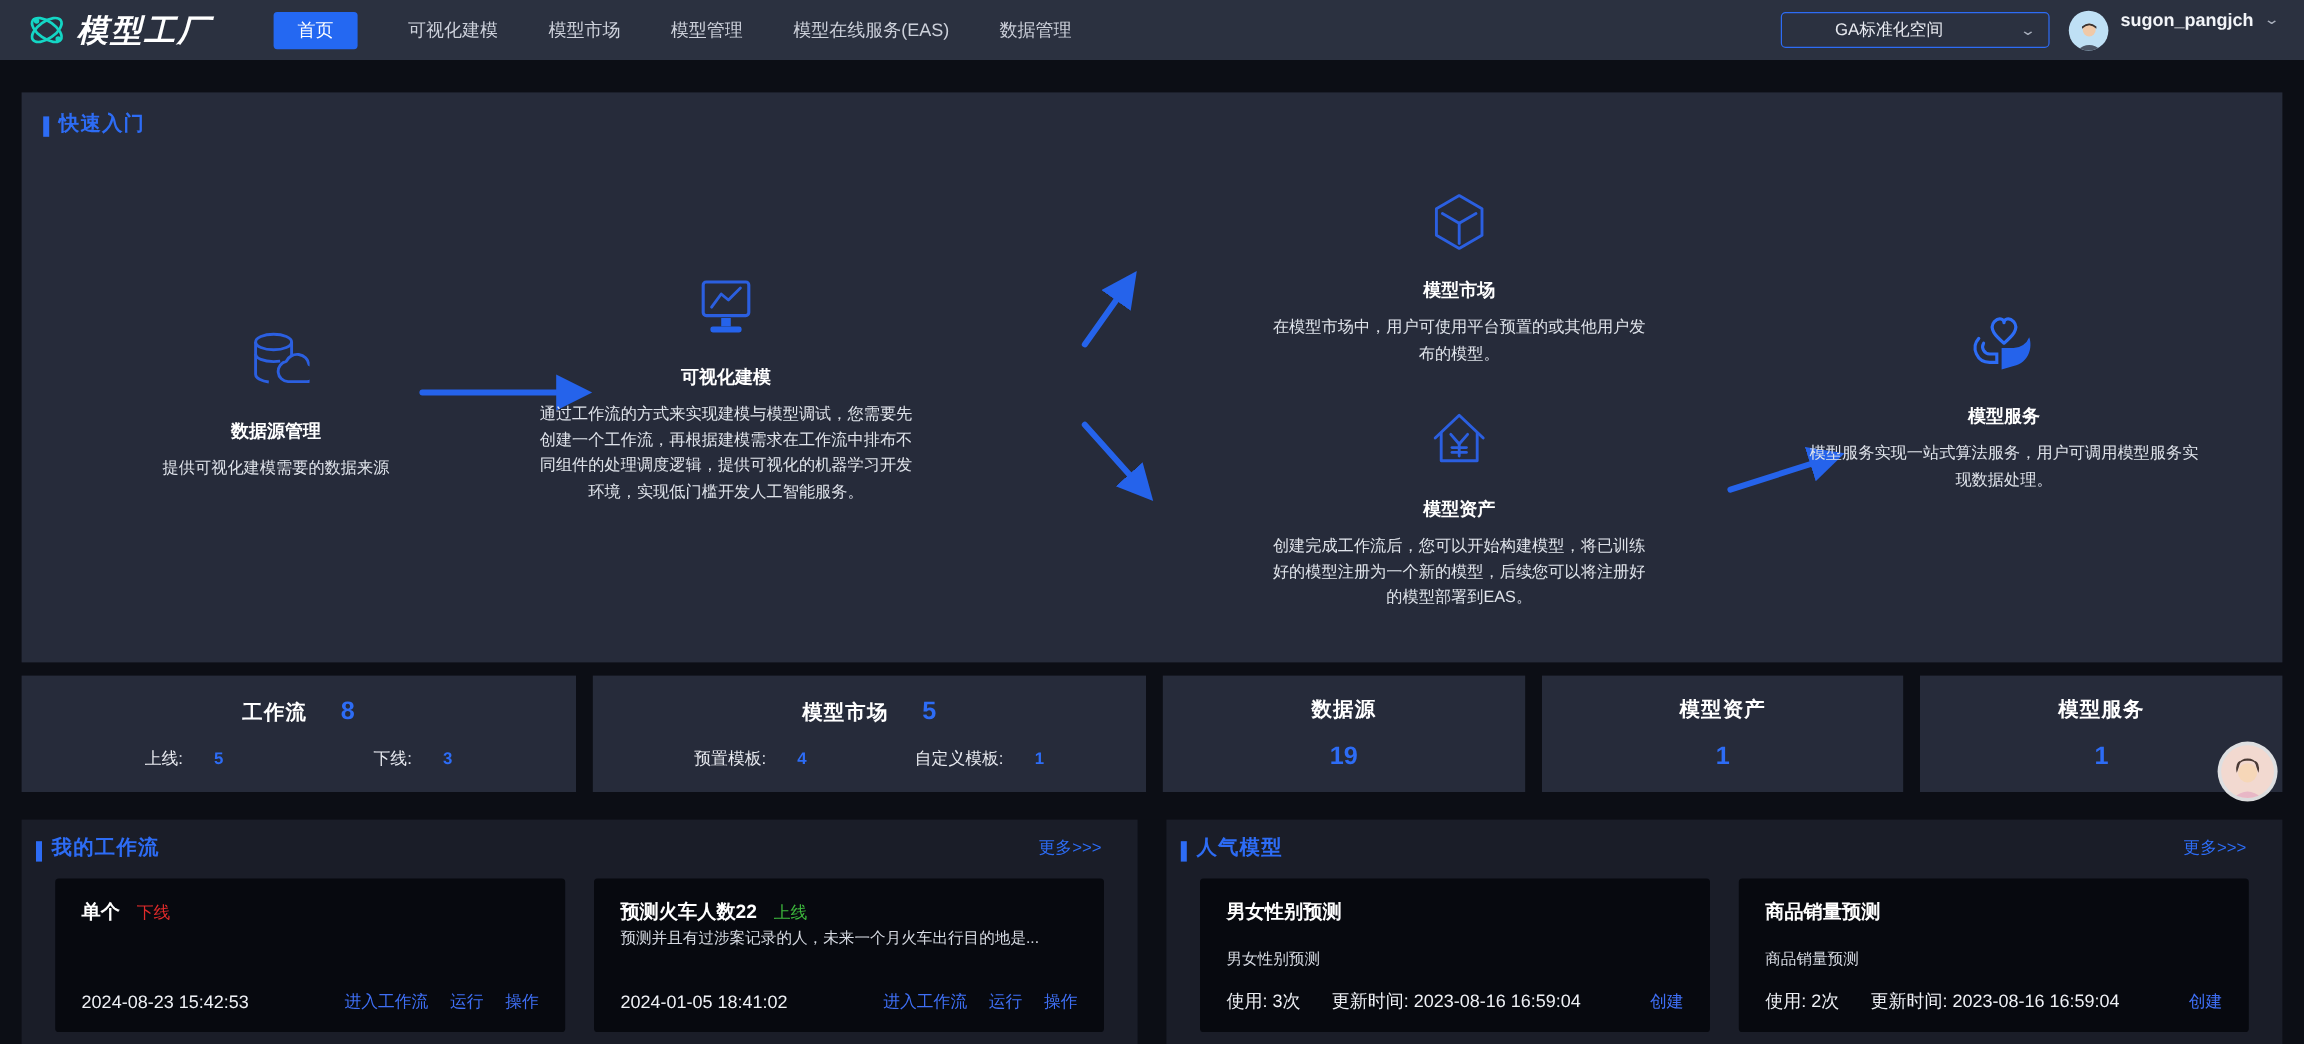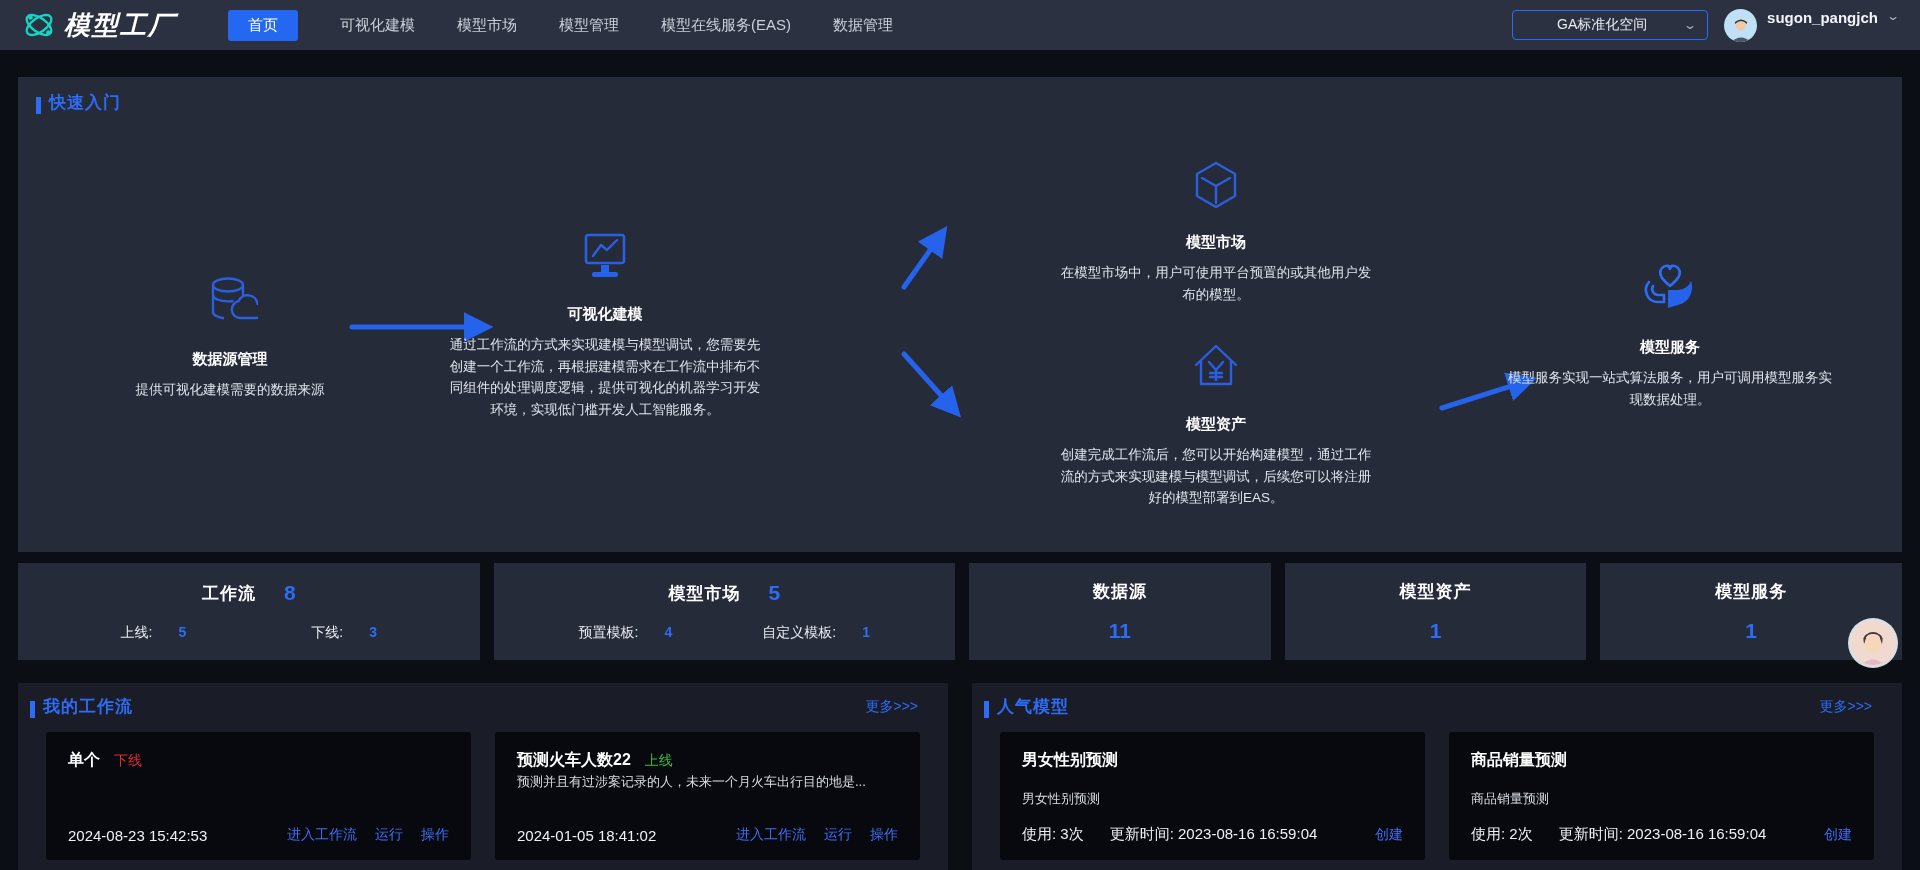--- a/index.html
+++ b/index.html
@@ -15,21 +15,21 @@
     height:50px; background:#2b3140; display:flex; align-items:center;
     padding-left:22px; position:relative;
   }
   .brand { display:flex; align-items:center; gap:8px; }
   .brand-title { color:#fff; font-size:26px; font-weight:bold; font-style:italic; letter-spacing:2px; }
   .nav-items { display:flex; align-items:center; margin-left:52px; gap:42px; }
   .nav-item { color:#ccd0da; font-size:15px; cursor:pointer; padding:6px 0; white-space:nowrap; }
   .nav-item.active { background:#2468f2; color:#fff; padding:6px 20px; border-radius:3px; }
   .nav-right { position:absolute; right:22px; top:0; height:50px; display:flex; align-items:center; gap:16px; }
   .ws-select {
-    width:196px; height:30px; border:1px solid #2d6cf5; border-radius:4px;
+    width:224px; height:30px; border:1px solid #2d6cf5; border-radius:4px;
     background:#2b3140; color:#e8eaf0; font-size:14px;
     display:flex; align-items:center; justify-content:space-between; padding:0 12px 0 44px;
     cursor:pointer;
   }
   .chev { color:#aab0bd; font-size:12px; transform:scaleX(1.4); }
   .user { display:flex; align-items:flex-start; gap:10px; cursor:pointer; }
   .avatar {
     width:33px; height:33px; border-radius:50%; background:#bfe0f5; overflow:hidden;
     display:flex; align-items:flex-end; justify-content:center;
   }
@@ -202,21 +202,21 @@
       <g fill="none" stroke="#2b5fe0" stroke-width="2.4" stroke-linejoin="round" stroke-linecap="round">
         <path d="M8 28 L28 9 L48 28"></path>
         <path d="M13 24 V47 H43 V24"></path>
         <path d="M21 25 L28 33 L35 25"></path>
         <path d="M28 33 V43"></path>
         <path d="M22 36 H34"></path>
         <path d="M22 40 H34"></path>
       </g>
     </svg>
     <div class="step-title">模型资产</div>
-    <div class="step-desc">创建完成工作流后，您可以开始构建模型，通过工作流的方式来实现建模与模型调试，后续您可以将注册好的模型部署到EAS。</div>
+    <div class="step-desc">创建完成工作流后，您可以开始构建模型，将已训练好的模型注册为一个新的模型，后续您可以将注册好的模型部署到EAS。</div>
   </div>
 
   <div class="step step5">
     <svg width="58" height="56" viewBox="0 0 58 56">
       <path d="M29 26 C22 20 16 14 21 8 C25 4 29 6 29 9 C29 6 33 4 37 8 C42 14 36 20 29 26 Z" fill="none" stroke="#2d6cf5" stroke-width="2.6" stroke-linejoin="round"></path>
       <path d="M8 22 a12 12 0 0 0 9 20 h6 v-7 h-6 a6 6 0 0 1 -5-9" fill="none" stroke="#2d6cf5" stroke-width="2.6" stroke-linecap="round"></path>
       <path d="M27 30 h10 a14 14 0 0 0 13-9 c3 8 0 21 -13 24 l-10 3 z" fill="#2563eb"></path>
     </svg>
     <div class="step-title">模型服务</div>
     <div class="step-desc">模型服务实现一站式算法服务，用户可调用模型服务实现数据处理。</div>
@@ -255,21 +255,21 @@
           <span>自定义模板:</span>
           <span class="val">1</span>
         </span>
     </div>
   </div>
 
   <div class="stat-card stat-narrow">
     <div class="stat-head">
         <span class="stat-title">数据源</span>
       </div>
-    <div class="stat-center-num">11</div>
+    <div class="stat-center-num">19</div>
   </div>
   <div class="stat-card stat-narrow">
     <div class="stat-head">
         <span class="stat-title">模型资产</span>
       </div>
     <div class="stat-center-num">1</div>
   </div>
   <div class="stat-card stat-narrow">
     <div class="stat-head">
         <span class="stat-title">模型服务</span>

